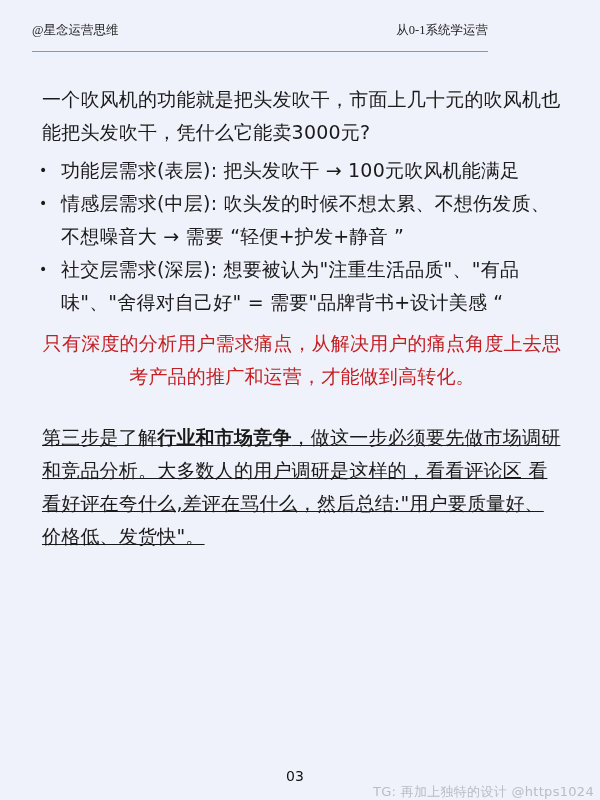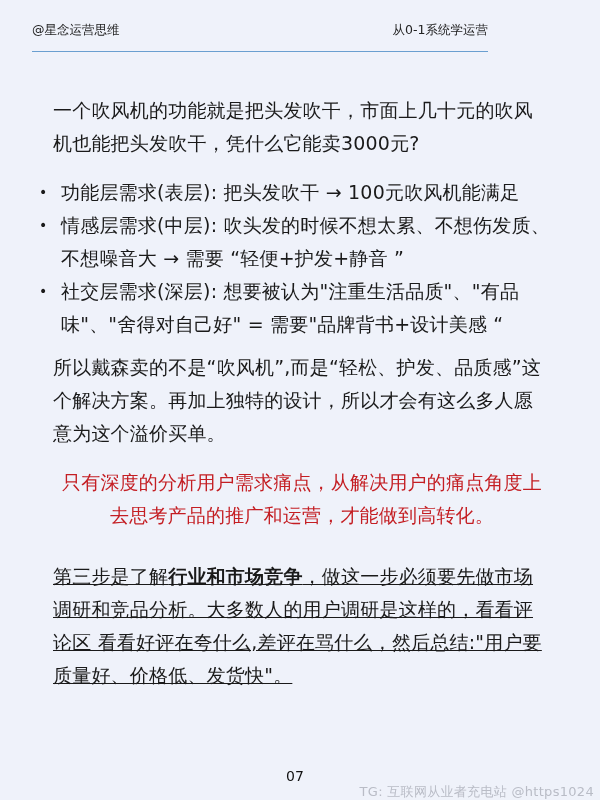--- a/index.html
+++ b/index.html
@@ -8,31 +8,31 @@
       background: #eff2fa;
       font-family: "DejaVu Sans", "Liberation Sans", sans-serif;
       color: #1a1a1a;
       position: relative;
     }
     .header {
       position: absolute; left: 32px; top: 22px; width: 456px; width: 456px;
       display: flex; justify-content: space-between; align-items: center;
       font-size: 12.5px; color: #222;
     }
-    .header { width: 456px; }
+    .header { width: 456px; font-family: Liberation Serif, serif; }
     .header-right { position: absolute; right: 0; }
     .header-line {
       position: absolute; left: 32px; top: 51px; width: 456px; height: 1px;
       background: #6a9fd0;
     }
     .content {
       position: absolute; left: 37px; top: 78px; width: 530px;
       font-size: 19px; line-height: 33px; letter-spacing: 0.2px;
     }
-    p { margin: 16px; }
+    p { margin: 5px; }
     .bullets { list-style: none; margin: 0; padding: 0; }
     .bullets li { position: relative; padding-left: 24px; }
     .bullets li .dot {
       position: absolute; left: 2px; top: 0; font-size: 14px;
     }
     .para2 { margin-top: 10px; }
     .red { color: #c41e23; margin-top: 8px; text-align: center; }
     .para3 { margin-top: 28px; text-decoration: underline; }
     .bold { font-weight: bold; }
     .page-num {
@@ -61,19 +61,18 @@
     </li>
     <li>
       <span class="dot">•</span>
       <span>情感层需求(中层): 吹头发的时候不想太累、不想伤发质、不想噪音大 → 需要 “轻便+护发+静音 ”</span>
     </li>
     <li>
       <span class="dot">•</span>
       <span>社交层需求(深层): 想要被认为"注重生活品质"、"有品味"、"舍得对自己好" = 需要"品牌背书+设计美感 “</span>
     </li>
   </ul>
-  <p class="para2">所以戴森卖的不是“吹风机”,而是“轻松、护发、品质感”这个解决方案。再加上独特的设计，所以才会有这么多人愿意为这个溢价买单。</p>
   <p class="red">只有深度的分析用户需求痛点，从解决用户的痛点角度上去思考产品的推广和运营，才能做到高转化。</p>
   <p class="para3"><span>第三步是了解</span><span class="bold">行业和市场竞争</span><span>，做这一步必须要先做市场调研和竞品分析。大多数人的用户调研是这样的，看看评论区 看看好评在夸什么,差评在骂什么，然后总结:"用户要质量好、价格低、发货快"。</span></p>
 </div>
 
-<div class="page-num">07</div>
-<div class="watermark">TG: 互联网从业者充电站 @https1024</div>
+<div class="page-num">03</div>
+<div class="watermark">TG: 再加上独特的设计 @https1024</div>
 
 </body></html>

